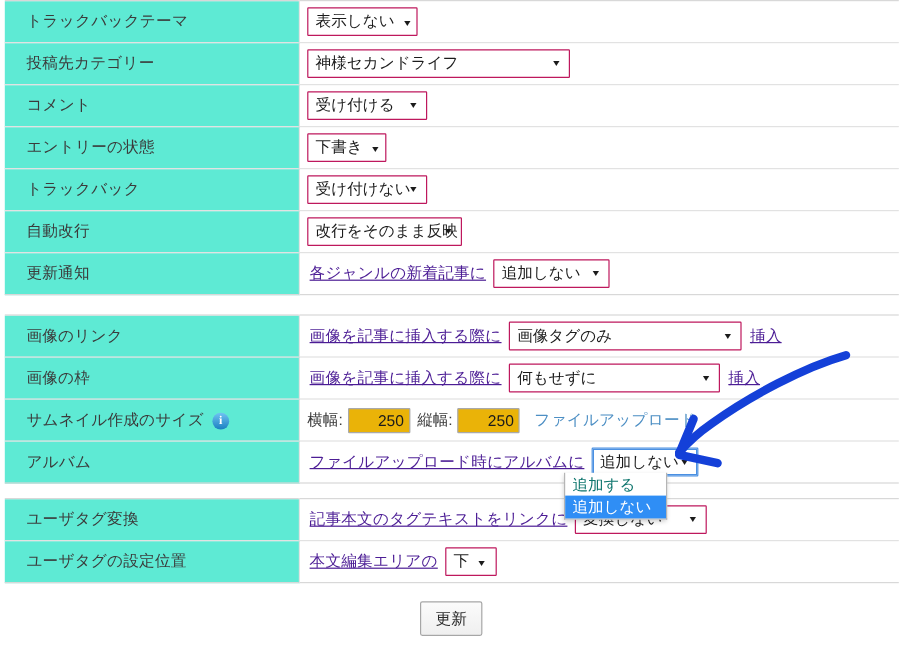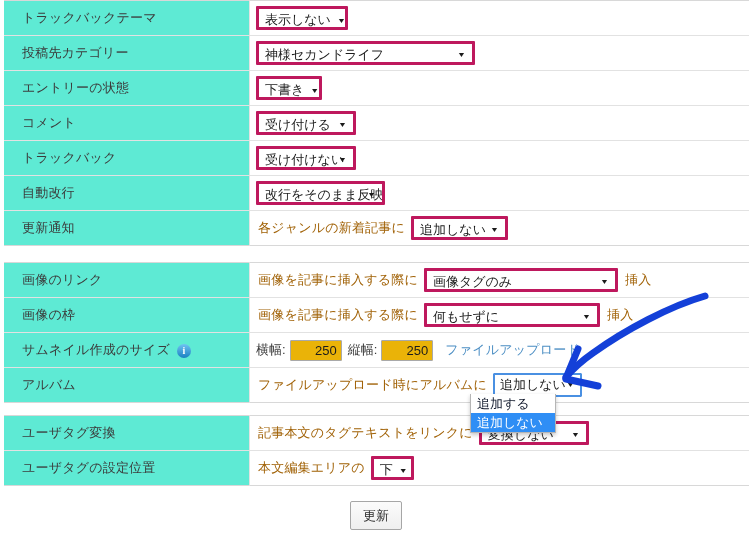--- a/index.html
+++ b/index.html
@@ -60,21 +60,21 @@
     background: #ffffff;
     white-space: nowrap;
   }
 
   
   .sel {
     display: inline-block;
     box-sizing: border-box;
     height: 24px;
     line-height: 22px;
-    border: 3px solid #be185d;
+    border: 1px solid #be185d;
     background: #ffffff;
     color: #1b1b1b;
     font-size: 13px;
     font-family: "Liberation Sans", "DejaVu Sans", sans-serif;
     padding: 0 5px 0 6px;
     position: relative;
     vertical-align: middle;
     border-radius: 1px;
     overflow: hidden;
   }
@@ -94,23 +94,24 @@
     top: 0;
   }
   .sel.focused {
     border: 1px solid #4a90e2;
     box-shadow: 0 0 0 1px #4a90e2 inset;
   }
 
   .inline-text {
     display: inline-block;
     vertical-align: middle;
-    color: #a16207;
+    color: #4c1d95;
     padding: 0 4px;
     letter-spacing: 0.2px;
+    text-decoration: underline;
   }
   .inline-text.lead {
     padding-left: 2px;
     padding-right: 6px;
   }
   .inline-text.trail {
     padding-left: 7px;
   }
 
   
@@ -186,21 +187,21 @@
     border: 1px solid #b5b5b5;
     border-top: none;
     box-shadow: 0 2px 4px rgba(0,0,0,0.22);
     z-index: 40;
     font-size: 13px;
   }
   .dropdown-list .opt {
     height: 19px;
     line-height: 19px;
     padding-left: 6px;
-    color: #0f172a;
+    color: #0f766e;
     white-space: nowrap;
   }
   .dropdown-list .opt.selected {
     background: #2f8ef5;
     color: #ffffff;
   }
 
   
   .btn-row {
     position: absolute;
@@ -258,29 +259,29 @@
             <span class="sel w-tbtheme"><span class="cap">表示しない</span><span class="arrow">▼</span></span>
           </td>
         </tr>
         <tr>
           <td class="label-cell">投稿先カテゴリー</td>
           <td class="value-cell">
             <span class="sel right-arrow w-category"><span class="cap">神様セカンドライフ</span><span class="arrow">▼</span></span>
           </td>
         </tr>
         <tr>
+          <td class="label-cell">コメント</td>
+          <td class="value-cell">
+            <span class="sel right-arrow w-comment"><span class="cap">受け付ける</span><span class="arrow">▼</span></span>
+          </td>
+        </tr>
+        <tr>
           <td class="label-cell">エントリーの状態</td>
           <td class="value-cell">
             <span class="sel w-entry"><span class="cap">下書き</span><span class="arrow">▼</span></span>
-          </td>
-        </tr>
-        <tr>
-          <td class="label-cell">コメント</td>
-          <td class="value-cell">
-            <span class="sel right-arrow w-comment"><span class="cap">受け付ける</span><span class="arrow">▼</span></span>
           </td>
         </tr>
         <tr>
           <td class="label-cell">トラックバック</td>
           <td class="value-cell">
             <span class="sel right-arrow w-trackback"><span class="cap">受け付けない</span><span class="arrow">▼</span></span>
           </td>
         </tr>
         <tr>
           <td class="label-cell">自動改行</td>

